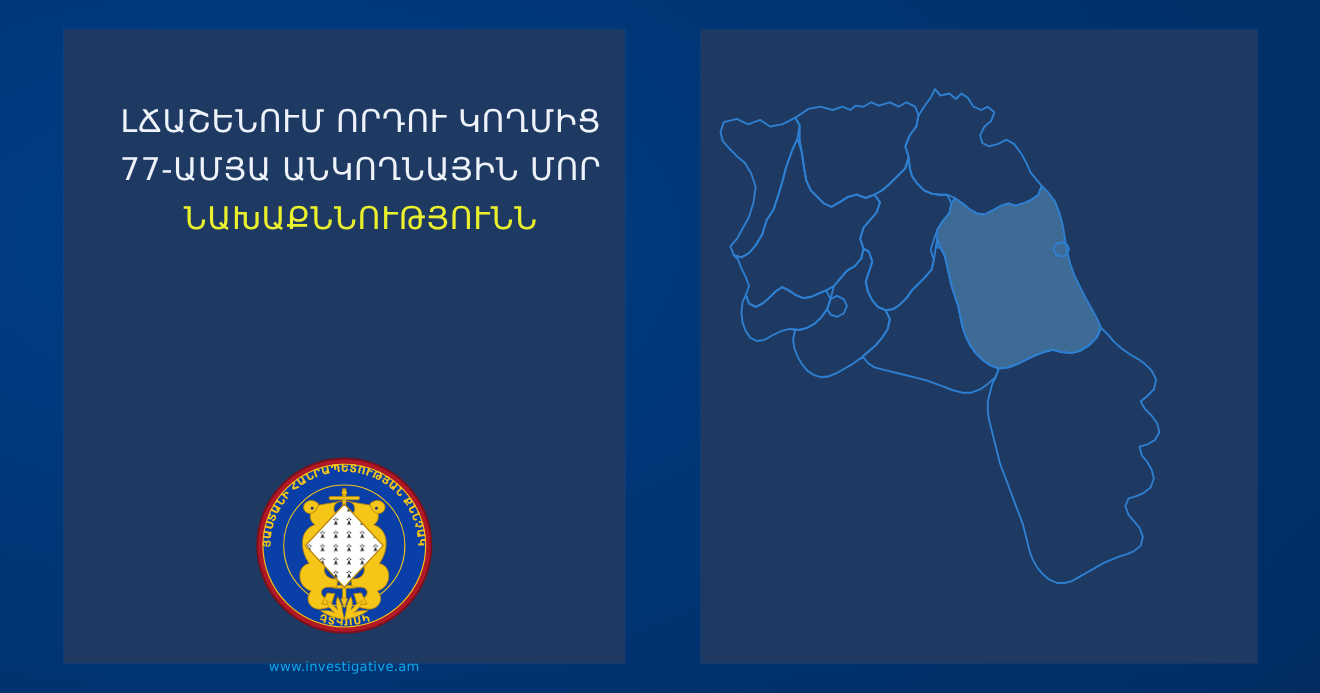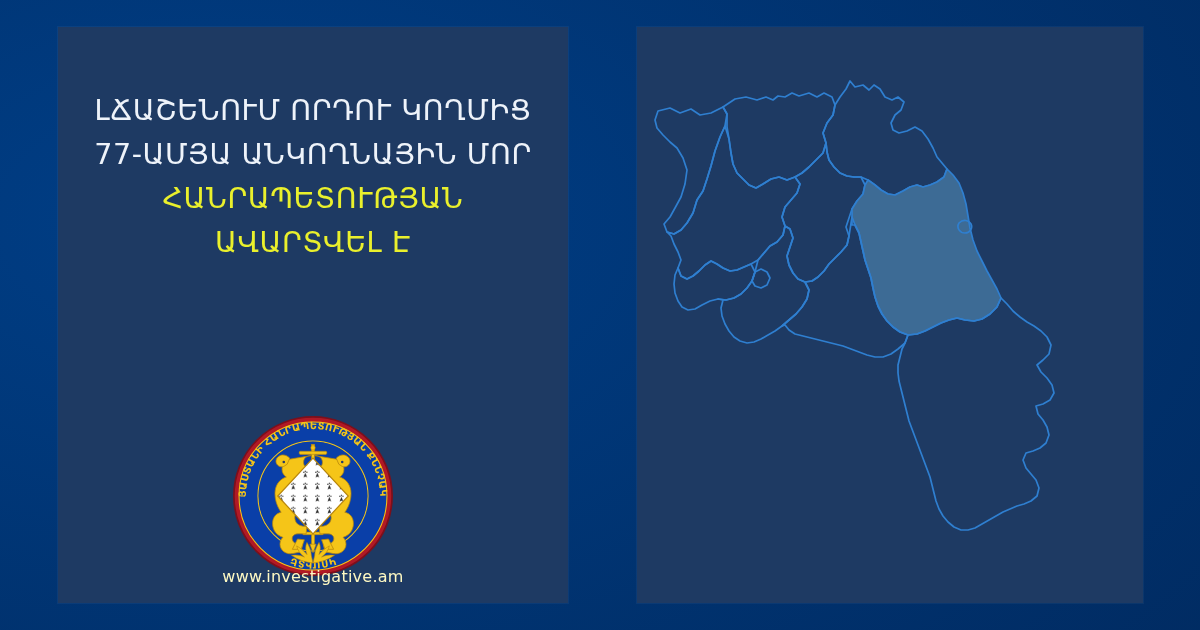--- a/index.html
+++ b/index.html
@@ -35,21 +35,21 @@
     left: 58px;
     top: 27px;
     width: 510px;
     height: 576px;
     background: #1e3a63;
     box-shadow: 0 0 0 1px rgba(255,255,255,0.045);
   }
 
   .headline {
     position: absolute;
-    left: 0;
+    left: 15px;
     top: 62px;
     width: 100%;
     text-align: center;
     padding: 0 18px;
     box-sizing: border-box;
   }
   .headline .line {
     display: block;
     font-size: 28.5px;
     line-height: 44px;
@@ -69,26 +69,26 @@
     top: 383px;
     transform: translateX(-50%);
     width: 172px;
     height: 172px;
   }
   .emblem-wrap svg { display: block; }
 
   .site-url {
     position: absolute;
     left: 0;
-    top: 540px;
+    top: 572px;
     width: 100%;
     text-align: center;
-    font-size: 16px;
+    font-size: 12px;
     letter-spacing: 0.25px;
-    color: #fef9c3;
+    color: #0ea5e9;
   }
 
   
   .right-panel {
     position: absolute;
     left: 637px;
     top: 27px;
     width: 506px;
     height: 576px;
     background: #1e3a63;
@@ -124,22 +124,21 @@
 </head>
 <body>
 
 <div class="poster">
 
   <div class="left-panel">
 
     <div class="headline">
       <span class="line">ԼՃԱՇԵՆՈՒՄ ՈՐԴՈՒ ԿՈՂՄԻՑ</span>
       <span class="line">77-ԱՄՅԱ ԱՆԿՈՂՆԱՅԻՆ ՄՈՐ</span>
-      <span class="line accent">ՀԱՆՐԱՊԵՏՈՒԹՅԱՆ</span>
-      <span class="line accent">ԱՎԱՐՏՎԵԼ Է</span>
+      <span class="line accent">ՆԱԽԱՔՆՆՈՒԹՅՈՒՆՆ</span>
     </div>
 
     <div class="emblem-wrap">
       <svg viewBox="0 0 200 200" width="172" height="172" xmlns="http://www.w3.org/2000/svg">
         <defs>
           <path id="ringTop" d="M 100,100 m -78,0 a 78,78 0 1,1 156,0" fill="none"></path>
           <path id="ringBot" d="M 100,100 m 76,0 a 76,76 0 1,1 -152,0" fill="none"></path>
           <pattern id="ermine" x="0" y="0" width="14" height="14" patternUnits="userSpaceOnUse">
             <rect width="14" height="14" fill="#ffffff"></rect>
             <path d="M7 3 L9.1 8.4 L7 7.2 L4.9 8.4 Z" fill="#1a1a1a"></path>

